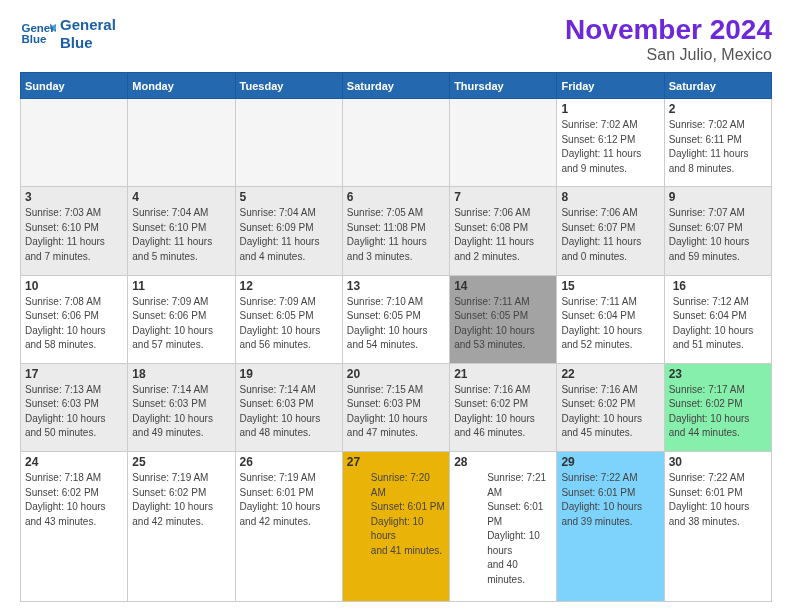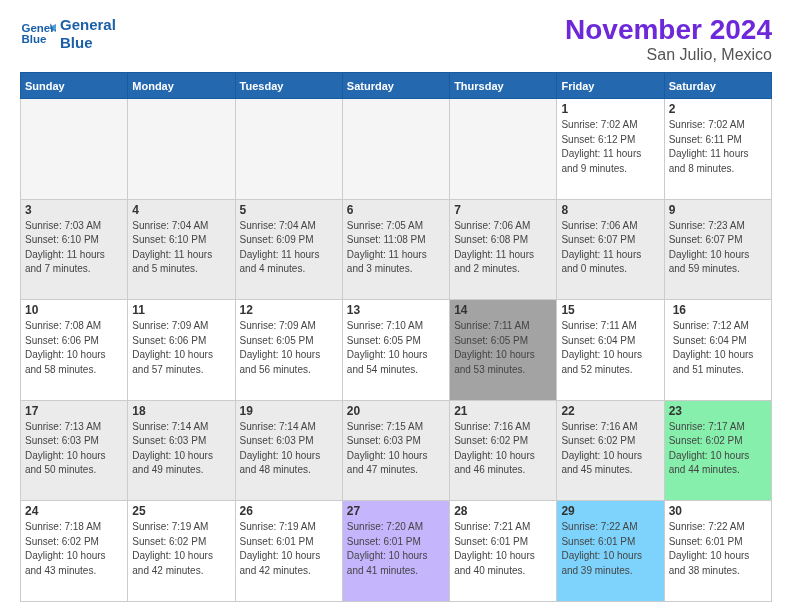--- a/index.html
+++ b/index.html
@@ -189,21 +189,21 @@
           </td>
           <td style="background: rgb(235, 235, 235);">
             <span class="day-number">8</span>
             <div class="day-info" style="white-space: pre-line;">Sunrise: 7:06 AM
 Sunset: 6:07 PM
 Daylight: 11 hours
 and 0 minutes.</div>
           </td>
           <td style="background: rgb(235, 235, 235);">
             <span class="day-number">9</span>
-            <div class="day-info" style="white-space: pre-line;">Sunrise: 7:23 AM
+            <div class="day-info" style="white-space: pre-line;">Sunrise: 7:07 AM
 Sunset: 6:07 PM
 Daylight: 10 hours
 and 59 minutes.</div>
           </td>
         </tr>
         <tr>
           <td style="background: rgb(255, 255, 255); margin-left: 48px;">
             <span class="day-number">10</span>
             <div class="day-info" style="white-space: pre-line;">Sunrise: 7:08 AM
 Sunset: 6:06 PM
@@ -319,30 +319,30 @@
 Daylight: 10 hours
 and 42 minutes.</div>
           </td>
           <td style="background: rgb(255, 255, 255);">
             <span class="day-number">26</span>
             <div class="day-info" style="white-space: pre-line;">Sunrise: 7:19 AM
 Sunset: 6:01 PM
 Daylight: 10 hours
 and 42 minutes.</div>
           </td>
-          <td style="background: #c4b5fd;">
+          <td style="background: #eab308;">
             <span class="day-number">27</span>
-            <div class="day-info" style="white-space: pre-line;">Sunrise: 7:20 AM
+            <div class="day-info" style="white-space: pre-line; margin-left: 24px;">Sunrise: 7:20 AM
 Sunset: 6:01 PM
 Daylight: 10 hours
 and 41 minutes.</div>
           </td>
           <td style="background: rgb(255, 255, 255);">
             <span class="day-number">28</span>
-            <div class="day-info" style="white-space: pre-line;">Sunrise: 7:21 AM
+            <div class="day-info" style="white-space: pre-line; margin-left: 33px;">Sunrise: 7:21 AM
 Sunset: 6:01 PM
 Daylight: 10 hours
 and 40 minutes.</div>
           </td>
           <td style="background: #7dd3fc;">
             <span class="day-number">29</span>
             <div class="day-info" style="white-space: pre-line;">Sunrise: 7:22 AM
 Sunset: 6:01 PM
 Daylight: 10 hours
 and 39 minutes.</div>

